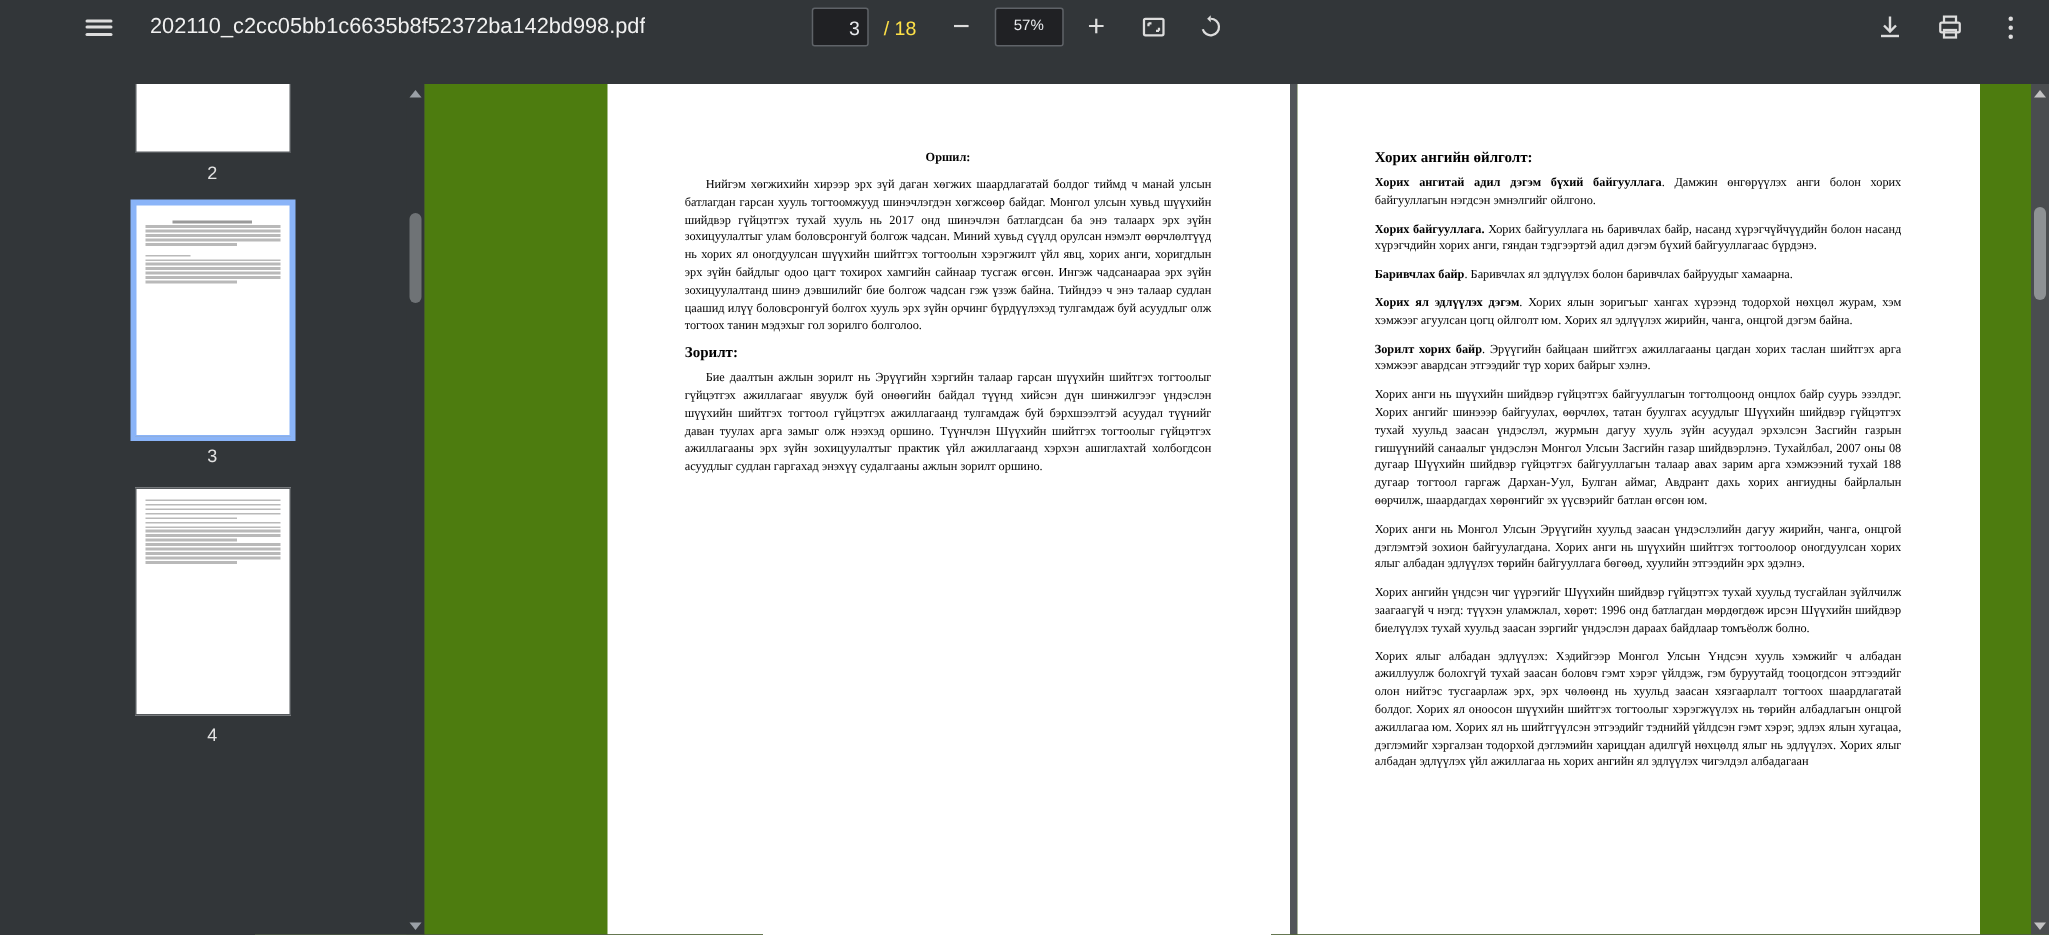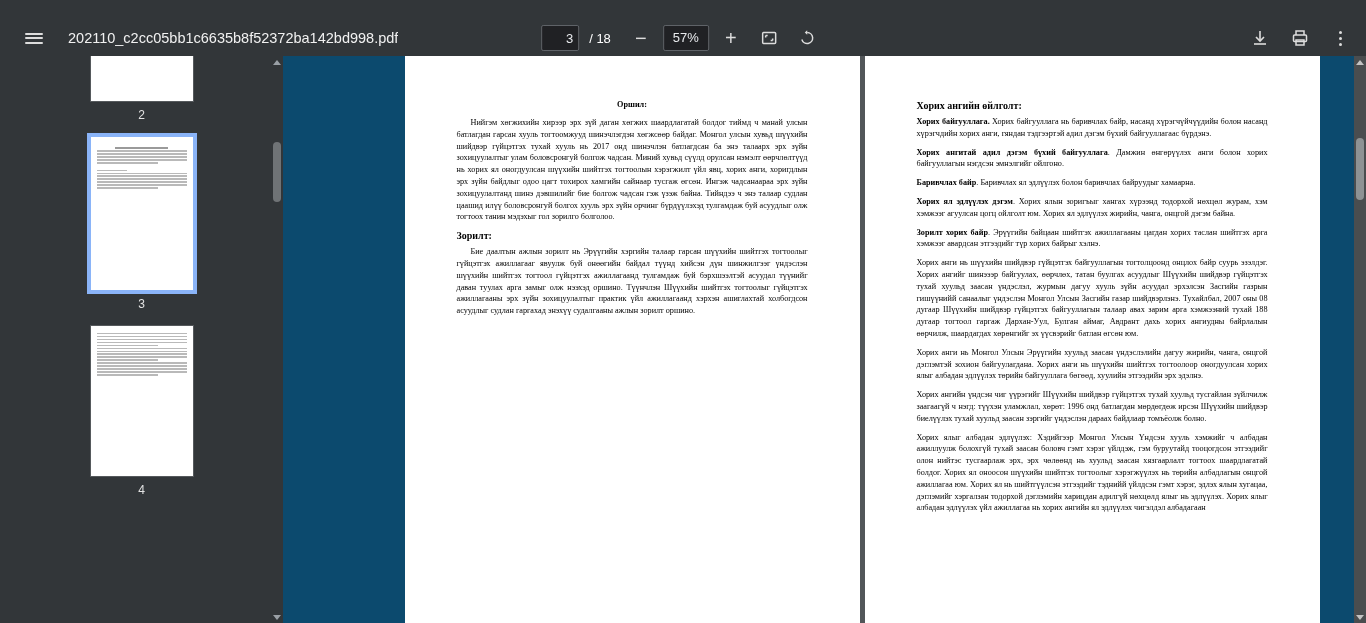--- a/index.html
+++ b/index.html
@@ -8,21 +8,21 @@
     width: 1366px; height: 623px;
     overflow: hidden;
     font-family: "Liberation Sans", sans-serif;
     background: #525659;
   }
   .app { position: relative; width: 1366px; height: 623px; }
 
   
   .toolbar {
     position: absolute; top: 0; left: 0; width: 1366px; height: 56px;
-    background: #323639; display: flex; align-items: flex-end;
+    background: #323639; display: flex; align-items: flex-start; padding-left: 32px;
   }
   .tb-left { display: flex; align-items: center; min-width: 0; }
   .icon-btn {
     width: 36px; height: 36px; border-radius: 50%;
     display: flex; align-items: center; justify-content: center;
     color: #d8d8d8; flex: none;
   }
   .hamburger { margin-left: 16px; }
   .hamburger span {
     display: block; width: 18px; height: 2px; background: #ddd; margin: 2.5px 0;
@@ -35,23 +35,23 @@
   }
   .tb-center {
     position: absolute; left: 50%; transform: translateX(-50%);
     display: flex; align-items: center; gap: 2px;
   }
   .page-box {
     width: 38px; height: 26px; background: #202124; border: 1px solid #5f6368;
     border-radius: 2px; color: #e8eaed; font-size: 13px;
     text-align: right; padding: 0 5px; line-height: 24px;
   }
-  .page-total { color: #ffffff; font-size: 13px; margin-left: 8px; margin-right: 10px; }
+  .page-total { color: #fde047; font-size: 13px; margin-left: 8px; margin-right: 10px; }
   .zoom-val {
-    color: #e8eaed; font-size: 13px; background: #202124;
+    color: #e8eaed; font-size: 10px; background: #202124;
     border: 1px solid #5f6368; border-radius: 2px;
     height: 26px; line-height: 24px; padding: 0 8px; min-width: 46px; text-align: center;
     margin: 0 2px;
   }
   .minus, .plus { font-size: 20px; line-height: 1; color: #ddd; }
   .tb-right {
     position: absolute; right: 8px; display: flex; align-items: center; gap: 4px;
   }
   svg { display: block; }
 
@@ -99,21 +99,21 @@
   .thumb-scrollbar .up { top: 0; }
   .thumb-scrollbar .down { bottom: 0; }
   .thumb-thumb {
     position: absolute; left: 2px; width: 8px; top: 86px; height: 60px;
     background: #6f7376; border-radius: 4px;
   }
 
   
   .viewer {
     position: absolute; left: 283px; top: 0; width: 1071px; height: 567px;
-    overflow: hidden; background: #0c4a6e;
+    overflow: hidden; background: #4d7c0f;
   }
   .page-row { display: flex; gap: 0; justify-content: center; }
   .pdf-page {
     background: #fff; width: 455px; min-height: 567px;
     padding: 44px 52px 20px 52px; position: relative;
   }
   .pdf-page.left { margin-left: 87px; }
   .pdf-gap { width: 5px; background: #525659; }
 
   .pg-title {
@@ -308,22 +308,22 @@
           <div class="pg-title">Оршил:</div>
           <div class="pg-p">Нийгэм хөгжихийн хирээр эрх зүй даган  хөгжих шаардлагатай болдог тиймд ч манай улсын батлагдан гарсан  хууль тогтоомжууд  шинэчлэгдэн хөгжсөөр байдаг. Монгол улсын хувьд шүүхийн шийдвэр гүйцэтгэх  тухай хууль нь 2017 онд шинэчлэн батлагдсан ба энэ талаарх эрх зүйн зохицуулалтыг улам боловсронгуй болгож чадсан. Миний хувьд сүүлд орулсан нэмэлт өөрчлөлтүүд нь хорих ял оногдуулсан шүүхийн шийтгэх тогтоолын хэрэгжилт үйл явц, хорих анги, хоригдлын эрх зүйн байдлыг одоо цагт тохирох хамгийн сайнаар тусгаж өгсөн. Ингэж чадсанаараа эрх зүйн зохицуулалтанд шинэ дэвшилийг бие болгож чадсан гэж үзэж байна. Тийндээ ч энэ талаар судлан цаашид илүү боловсронгуй болгох хууль эрх зүйн орчинг бүрдүүлэхэд тулгамдаж буй асуудлыг олж тогтоох танин мэдэхыг гол зорилго болголоо.</div>
           <div class="pg-h">Зорилт:</div>
           <div class="pg-p">Бие даалтын ажлын зорилт нь Эрүүгийн хэргийн талаар гарсан шүүхийн шийтгэх тогтоолыг гүйцэтгэх ажиллагааг явуулж буй онөөгийн байдал түүнд хийсэн дүн шинжилгээг үндэслэн шүүхийн шийтгэх тогтоол гүйцэтгэх ажиллагаанд тулгамдаж буй бэрхшээлтэй асуудал түүнийг даван туулах арга замыг олж нээхэд оршино. Түүнчлэн Шүүхийн шийтгэх тогтоолыг гүйцэтгэх ажиллагааны эрх зүйн зохицуулалтыг практик үйл ажиллагаанд хэрхэн ашиглахтай холбогдсон асуудлыг судлан гаргаxад энэхүү судалгааны ажлын зорилт оршино.</div>
         </div>
 
         <div class="pdf-gap"></div>
 
         <div class="pdf-page">
           <div class="pg-h">Хорих ангийн өйлголт:</div>
+          <div class="pg-p noind"><b>Хорих ангитай адил дэгэм бүхий байгууллага</b>. Дамжин өнгөрүүлэх анги болон хорих байгууллагын нэгдсэн эмнэлгийг ойлгоно.</div>
           <div class="pg-p noind"><b>Хорих байгууллага.</b> Хорих байгууллага нь баривчлах байр, насанд хүрэгчүйчүүдийн болон насанд хүрэгчдийн хорих анги, гяндан тэдгээртэй адил дэгэм бүхий байгууллагаас бүрдэнэ.</div>
-          <div class="pg-p noind"><b>Хорих ангитай адил дэгэм бүхий байгууллага</b>. Дамжин өнгөрүүлэх анги болон хорих байгууллагын нэгдсэн эмнэлгийг ойлгоно.</div>
           <div class="pg-p noind"><b> Баривчлах байр</b>. Баривчлах ял эдлүүлэх болон баривчлах байруудыг хамаарна.</div>
           <div class="pg-p noind"><b>Хорих ял эдлүүлэх дэгэм</b>. Хорих ялын зоригъыг хангах хүрээнд тодорхой нөхцөл журам, хэм хэмжээг агуулсан цогц ойлголт юм. Хорих ял эдлүүлэх жирийн, чанга, онцгой дэгэм байна.</div>
           <div class="pg-p noind"><b>Зорилт хорих байр</b>. Эрүүгийн байцаан шийтгэх ажиллагааны цагдан хорих таслан шийтгэх арга хэмжээг авардсан этгээдийг түр хорих байрыг хэлнэ.</div>
           <div class="pg-p noind">Хорих анги нь шүүхийн шийдвэр гүйцэтгэх байгууллагын тогтолцоонд онцлох байр суурь эзэлдэг. Хорих ангийг шинэээр байгуулах, өөрчлөх, татан буулгах асуудлыг Шүүхийн шийдвэр гүйцэтгэх тухай хуульд заасан үндэслэл, журмын дагуу хууль зүйн асуудал эрхэлсэн Засгийн газрын гишүүнийй санаалыг үндэслэн Монгол Улсын Засгийн газар шийдвэрлэнэ. Тухайлбал, 2007 оны 08 дугаар Шүүхийн шийдвэр гүйцэтгэх байгууллагын талаар авах зарим арга хэмжээний тухай 188 дугаар тогтоол гаргаж Дархан-Уул, Булган аймаг, Авдрант дахь хорих ангиудны байрлалын өөрчилж, шаардагдах хөрөнгийг эх үүсвэрийг батлан өгсөн юм.</div>
           <div class="pg-p noind">Хорих анги нь Монгол Улсын Эрүүгийн хуульд заасан үндэслэлийн дагуу жирийн, чанга, онцгой дэглэмтэй зохион байгуулагдана. Хорих анги нь шүүхийн шийтгэх тогтоолоор оногдуулсан хорих ялыг албадан эдлүүлэх төрийн байгууллага бөгөөд, хуулийн этгээдийн эрх эдэлнэ.</div>
           <div class="pg-p noind">Хорих ангийн үндсэн чиг үүрэгийг Шүүхийн шийдвэр гүйцэтгэх тухай хуульд тусгайлан зүйлчилж заагаагүй ч нэгд: түүхэн уламжлал, хөрөт: 1996 онд батлагдан мөрдөгдөж ирсэн Шүүхийн шийдвэр биелүүлэх тухай хуульд заасан зэргийг үндэслэн дараах байдлаар томъёолж болно.</div>
           <div class="pg-p noind">Хорих ялыг албадан эдлүүлэх: Хэдийгээр Монгол Улсын Үндсэн хууль хэмжийг ч албадан ажиллуулж болохгүй тухай заасан боловч гэмт хэрэг үйлдэж, гэм буруутайд тооцогдсон этгээдийг олон нийтэс тусгаарлаж эрх, эрх чөлөөнд нь хуульд заасан хязгаарлалт тогтоох шаардлагатай болдог. Хорих ял оноосон шүүхийн шийтгэх тогтоолыг хэрэгжүүлэх нь төрийн албадлагын онцгой ажиллагаа юм. Хорих ял нь шийтгүүлсэн этгээдийг тэднийй үйлдсэн гэмт хэрэг, эдлэх ялын хугацаа, дэглэмийг хэргалзан тодорхой дэглэмийн харицдан адилгүй нөхцөлд ялыг нь эдлүүлэх. Хорих ялыг албадан эдлүүлэх үйл ажиллагаа нь хорих ангийн ял эдлүүлэх чигэлдэл албадагаан</div>
         </div>
       </div>
     </div>

